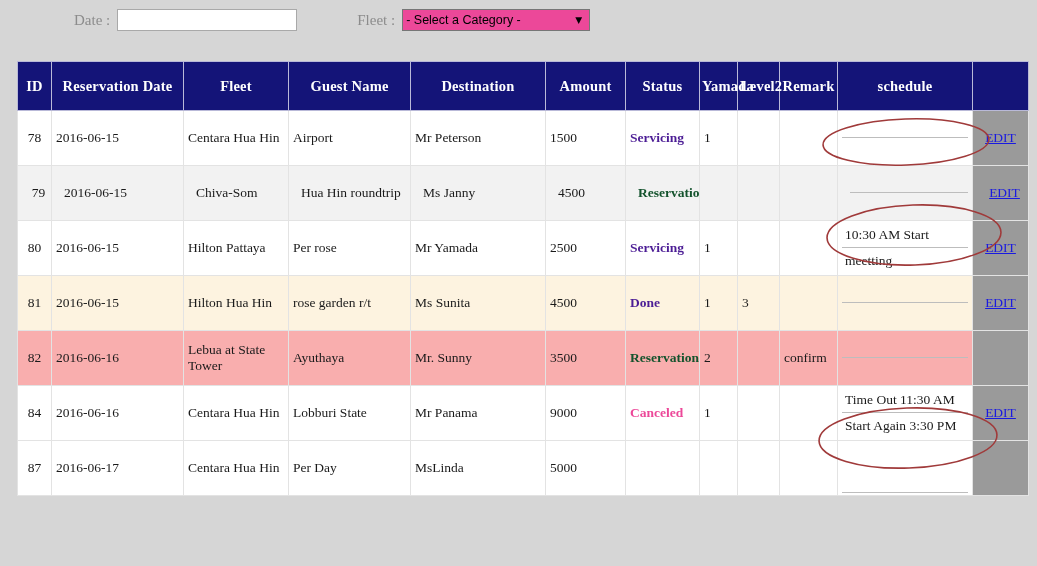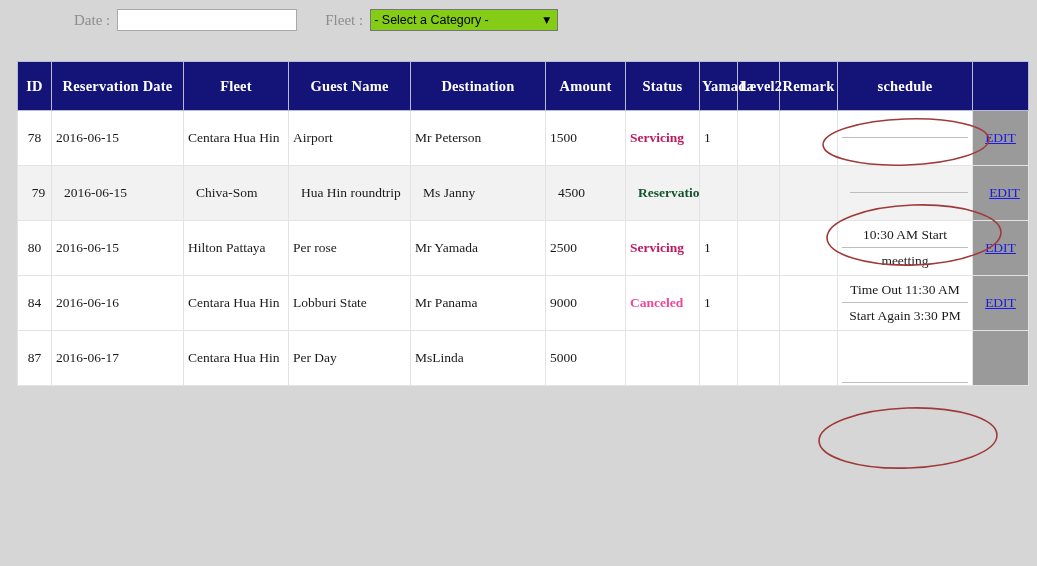--- a/index.html
+++ b/index.html
@@ -13,42 +13,42 @@
 
   
   .filter-bar{
     height:40px;
     display:flex;
     align-items:center;
     padding-left:74px;
     box-sizing:border-box;
   }
   .filter-group{display:flex;align-items:center;}
-  .filter-group.fleet{margin-left:28px;}
+  .filter-group.fleet{margin-left:60px;}
   .filter-label{
     font-family:"Liberation Serif", serif;
     font-size:15px;
     color:#8c8c8c;
     margin-right:7px;
     white-space:nowrap;
   }
   .date-input{
     width:172px;height:18px;
     border:1px solid #a9a9a9;
     background:#ffffff;
     font-family:"Liberation Sans", sans-serif;
     font-size:12px;
     padding:1px 3px;
     box-sizing:content-box;
     outline:none;
   }
   .fleet-select{
     width:188px;height:22px;
     border:1px solid #767676;
-    background:#84cc16;
+    background:#ec4899;
     font-family:"Liberation Sans", sans-serif;
     font-size:12.5px;
     color:#000;
     padding-left:3px;
     box-sizing:border-box;
     -webkit-appearance:none;appearance:none;
     position:relative;
   }
   .select-wrap{position:relative;display:inline-block;}
   .select-arrow{
@@ -104,21 +104,21 @@
   .w-remark{width:58px;}
   .w-sched{width:135px;}
   .w-edit{width:56px;}
 
   tr.r-white td{background:#ffffff;}
   tr.r-gray td{background:#f2f2f2;padding-left:12px;}
   tr.r-cream td{background:#fdf3e0;}
   tr.r-pink td{background:#f9aeae;}
 
   .status{font-weight:bold;}
-  .st-green{color:#be185d;margin-top:28px;}
+  .st-green{color:#4c1d95;margin-top:28px;}
   .st-red{color:#14532d;}
   .st-black{color:#ec4899;}
 
   td.edit-cell{
     background:#9a9a9a !important;
     text-align:center;
     border-left:1px solid #cfcfcf;
     border-right:1px solid #cfcfcf;
   }
   td.edit-cell a{
@@ -139,21 +139,20 @@
     border-bottom:1px solid #bdbdbd;
     background:transparent;
     font-family:"Liberation Serif", serif;
     font-size:13.5px;
     color:#1a1a1a;
     padding:0 3px;
     outline:none;
     width:100%;
     box-sizing:border-box;
     min-height:24px;
-    text-align:center;
   }
   .sched-line.last{border-bottom:none;}
 
   
   .annot{
     position:absolute;
     pointer-events:none;
     z-index:40;
   }
   .annot svg{display:block;overflow:visible;}
@@ -260,20 +259,58 @@
           <td></td>
           <td></td>
           <td class="sched-cell">
             <div class="sched-stack">
               <input type="text" class="sched-line" value="10:30 AM Start" style="">
               <input type="text" class="sched-line last" value="meetting" style="">
             </div>
           </td>
           <td class="edit-cell"><a href="#">EDIT</a></td>
         </tr>
+        <tr class="r-cream">
+          <td class="c-id">81</td>
+          <td>2016-06-15</td>
+          <td>Hilton Hua Hin</td>
+          <td>rose garden r/t</td>
+          <td>Ms Sunita</td>
+          <td>4500</td>
+          <td><span class="status st-green">Done</span></td>
+          <td>1</td>
+          <td>3</td>
+          <td></td>
+          <td class="sched-cell">
+            <div class="sched-stack">
+              <input type="text" class="sched-line" style="">
+              <input type="text" class="sched-line last" style="">
+            </div>
+          </td>
+          <td class="edit-cell"><a href="#">EDIT</a></td>
+        </tr>
+        <tr class="r-pink">
+          <td class="c-id">82</td>
+          <td>2016-06-16</td>
+          <td>Lebua at State Tower</td>
+          <td>Ayuthaya</td>
+          <td>Mr. Sunny</td>
+          <td>3500</td>
+          <td><span class="status st-red">Reservation</span></td>
+          <td>2</td>
+          <td></td>
+          <td>confirm</td>
+          <td class="sched-cell">
+            <div class="sched-stack">
+              <input type="text" class="sched-line" style="">
+              <input type="text" class="sched-line last" style="">
+            </div>
+          </td>
+          <td class="edit-cell"></td>
+        </tr>
         <tr class="r-white">
           <td class="c-id">84</td>
           <td>2016-06-16</td>
           <td>Centara Hua Hin</td>
           <td>Lobburi State</td>
           <td>Mr Panama</td>
           <td>9000</td>
           <td><span class="status st-black">Canceled</span></td>
           <td>1</td>
           <td></td>

